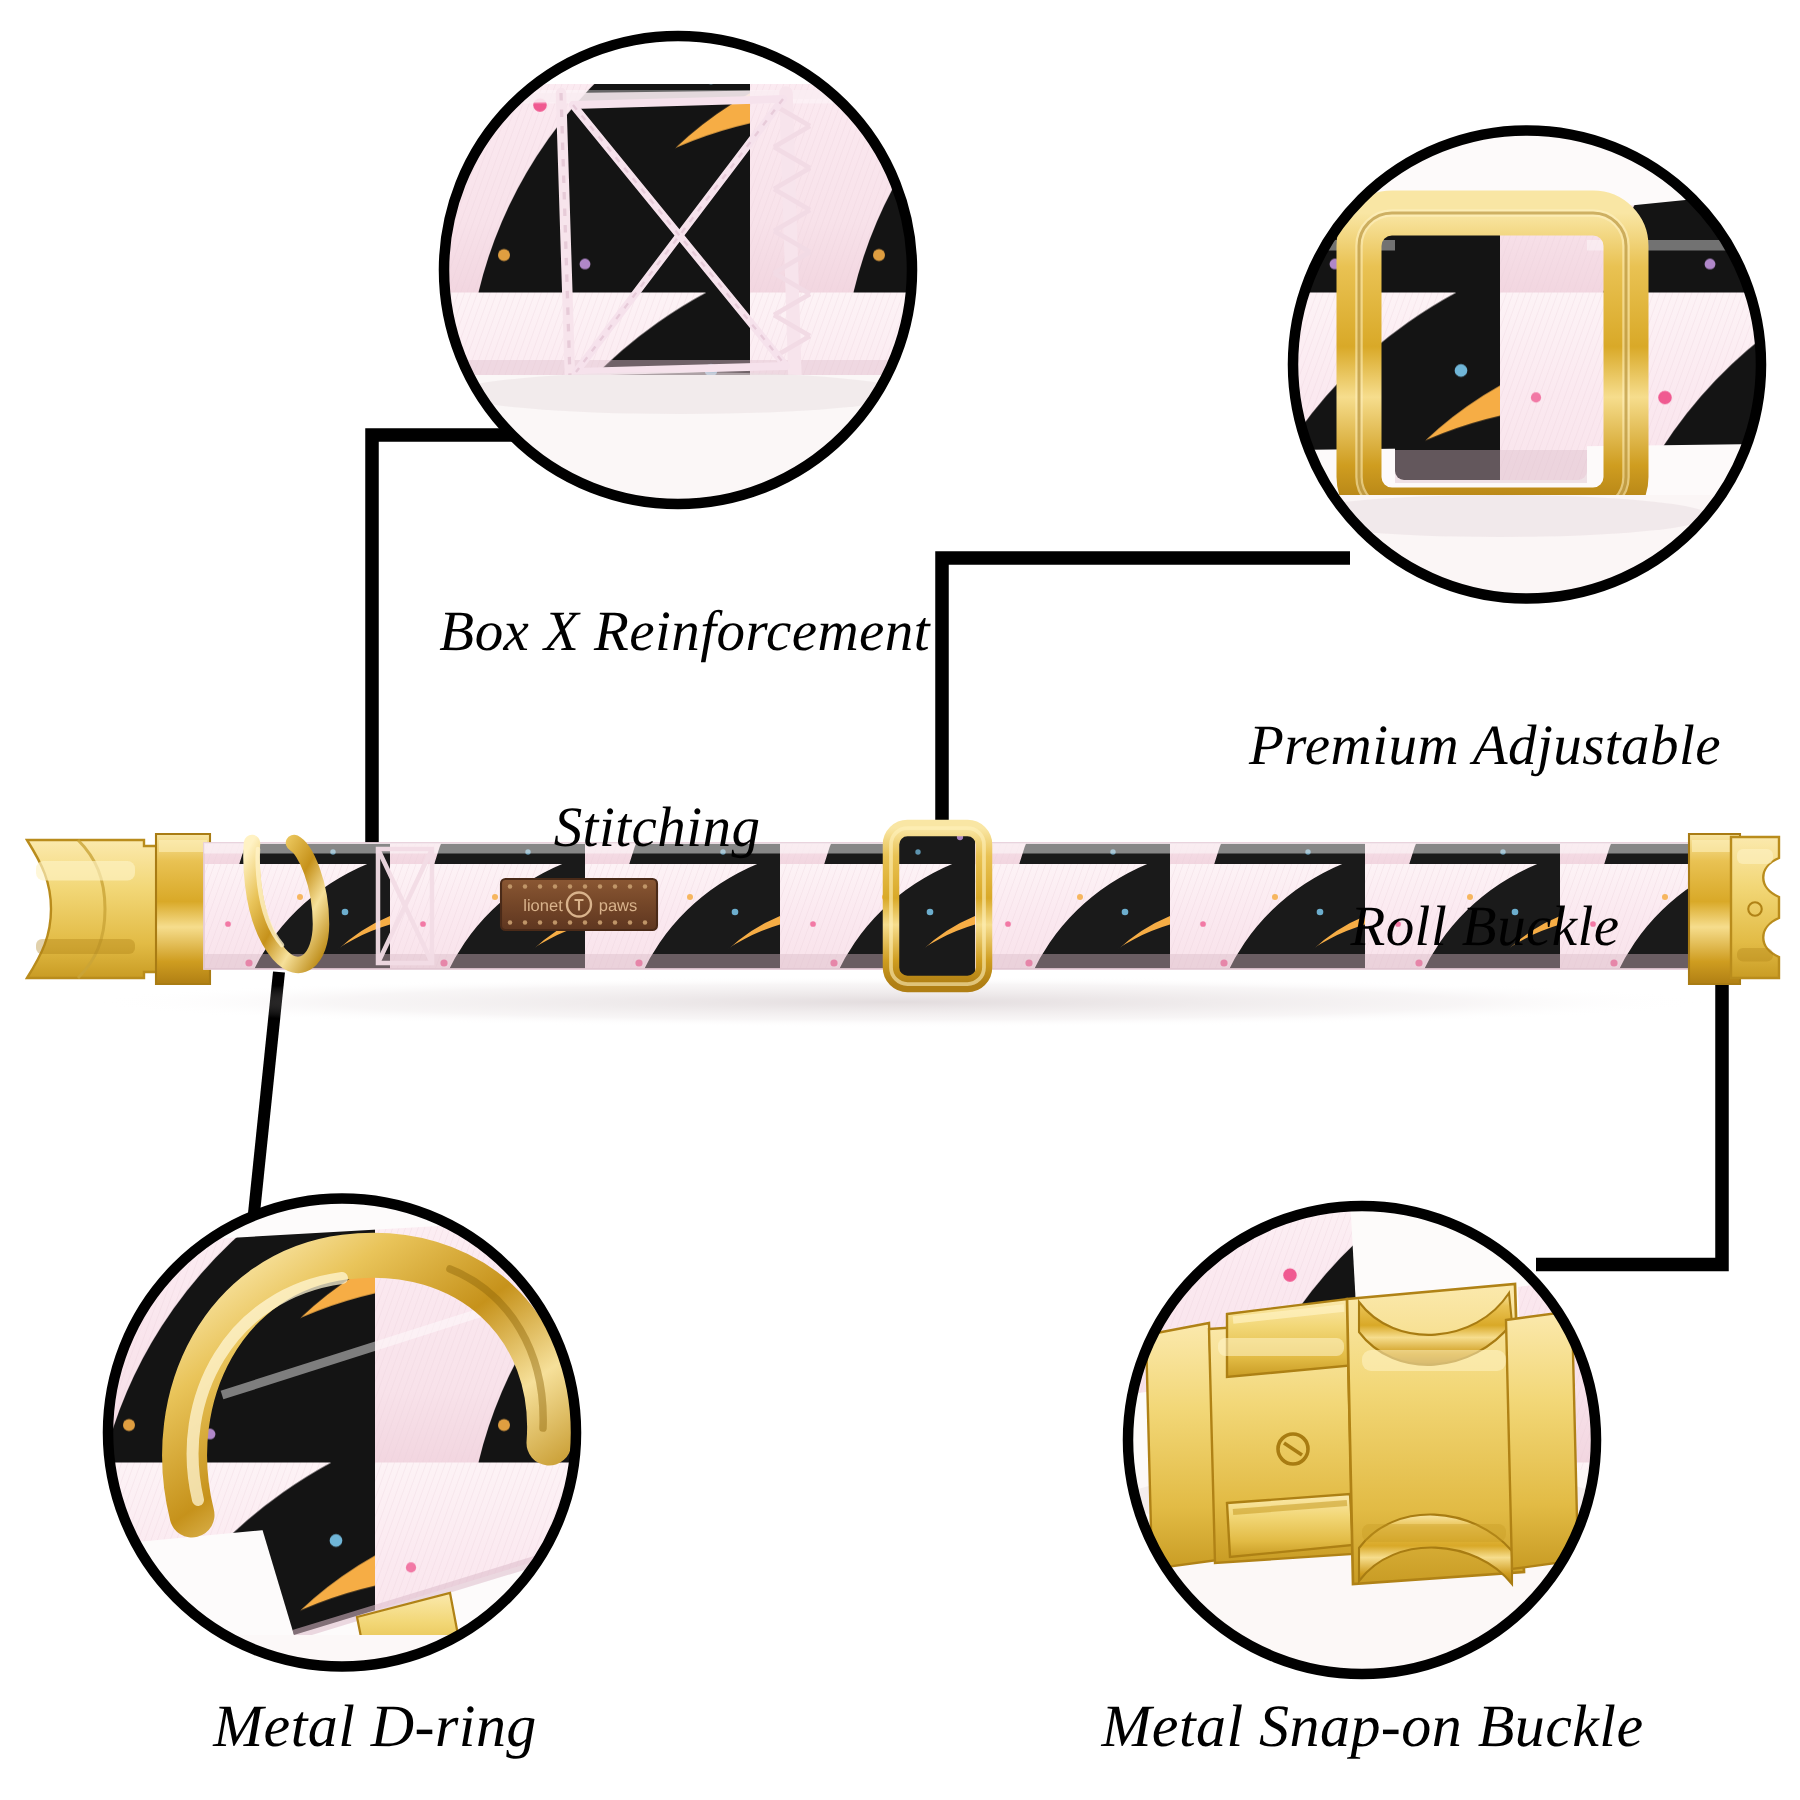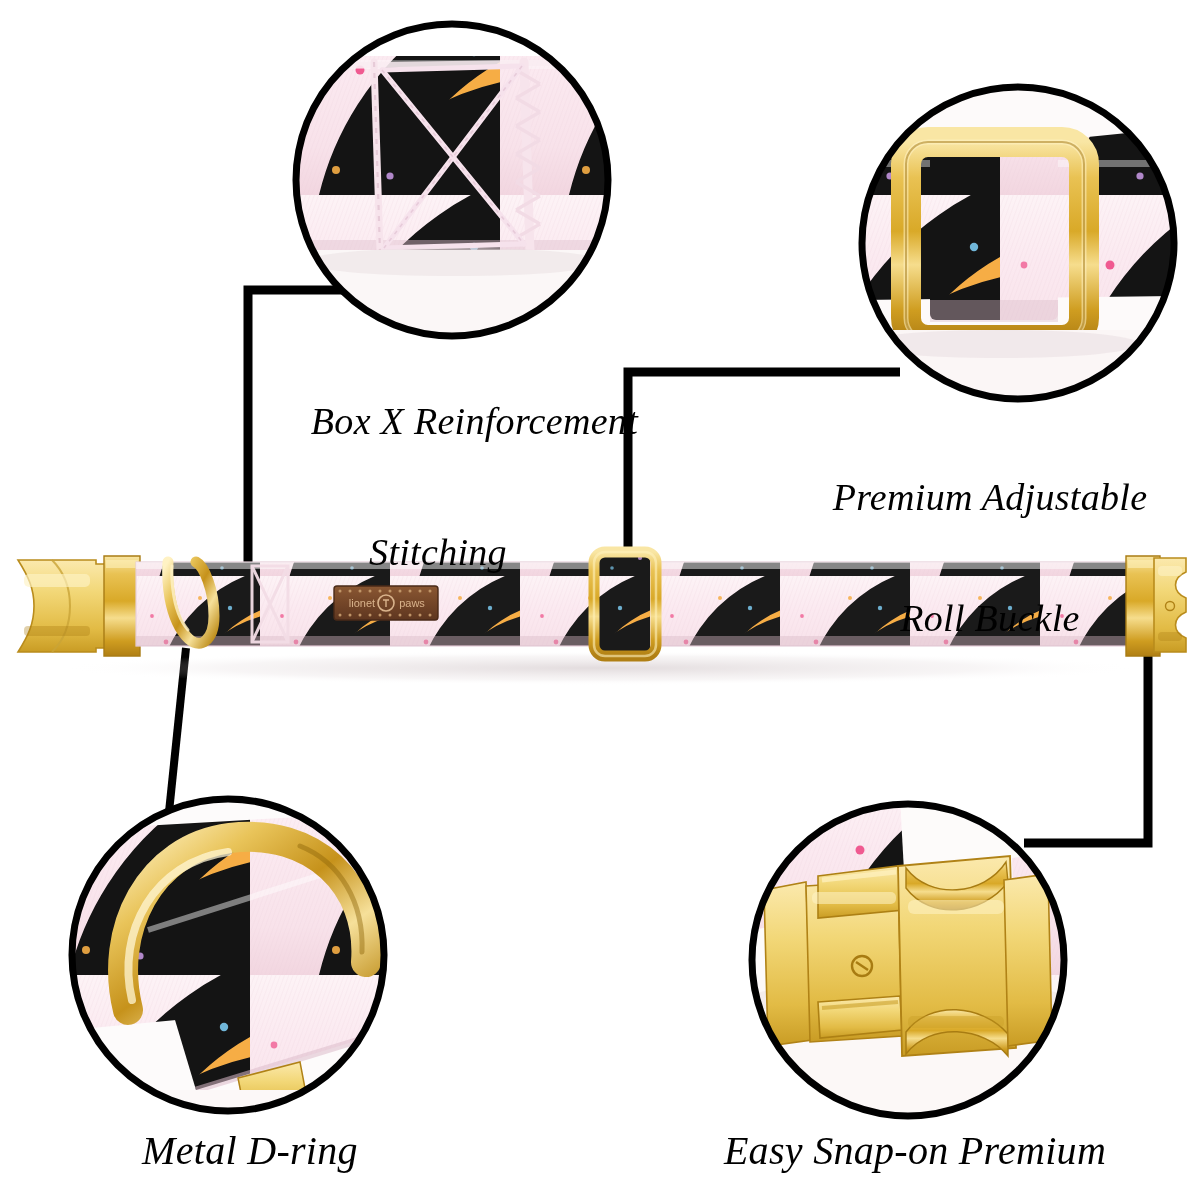--- a/index.html
+++ b/index.html
@@ -35,21 +35,21 @@
     letter-spacing: 0.3px;
     white-space: pre-line;
     z-index: 6;
   }
   #cap-stitch {
     left: 238px; top: 348px;
     width: 400px;
     font-size: 38px;
     text-align: center;
   }
-  #cap-stitch .l1 { display:block; text-align: right; margin-left: 37px; }
+  #cap-stitch .l1 { display:block; text-align: center; margin-left: 37px; }
   #cap-stitch .l2 { display:block; text-align: center; margin-top: 32px; }
   #cap-buckle {
     left: 790px; top: 424px;
     width: 400px;
     font-size: 38px;
     text-align: center;
   }
   #cap-buckle .l1 { display:block; text-align: center; }
   #cap-buckle .l2 { display:block; text-align: center; margin-top: 22px;}
   #cap-dring {
@@ -452,15 +452,15 @@
     <span class="l2">Stitching</span>
   </div>
 
   <div class="caption" id="cap-dring">Metal D-ring</div>
 
   <div class="caption" id="cap-buckle">
     <span class="l1">Premium Adjustable</span>
     <span class="l2">Roll Buckle</span>
   </div>
 
-  <div class="caption" id="cap-snap">Easy Snap-on Premium</div>
+  <div class="caption" id="cap-snap">Metal Snap-on Buckle</div>
 
 </div>
 
 </body></html>

